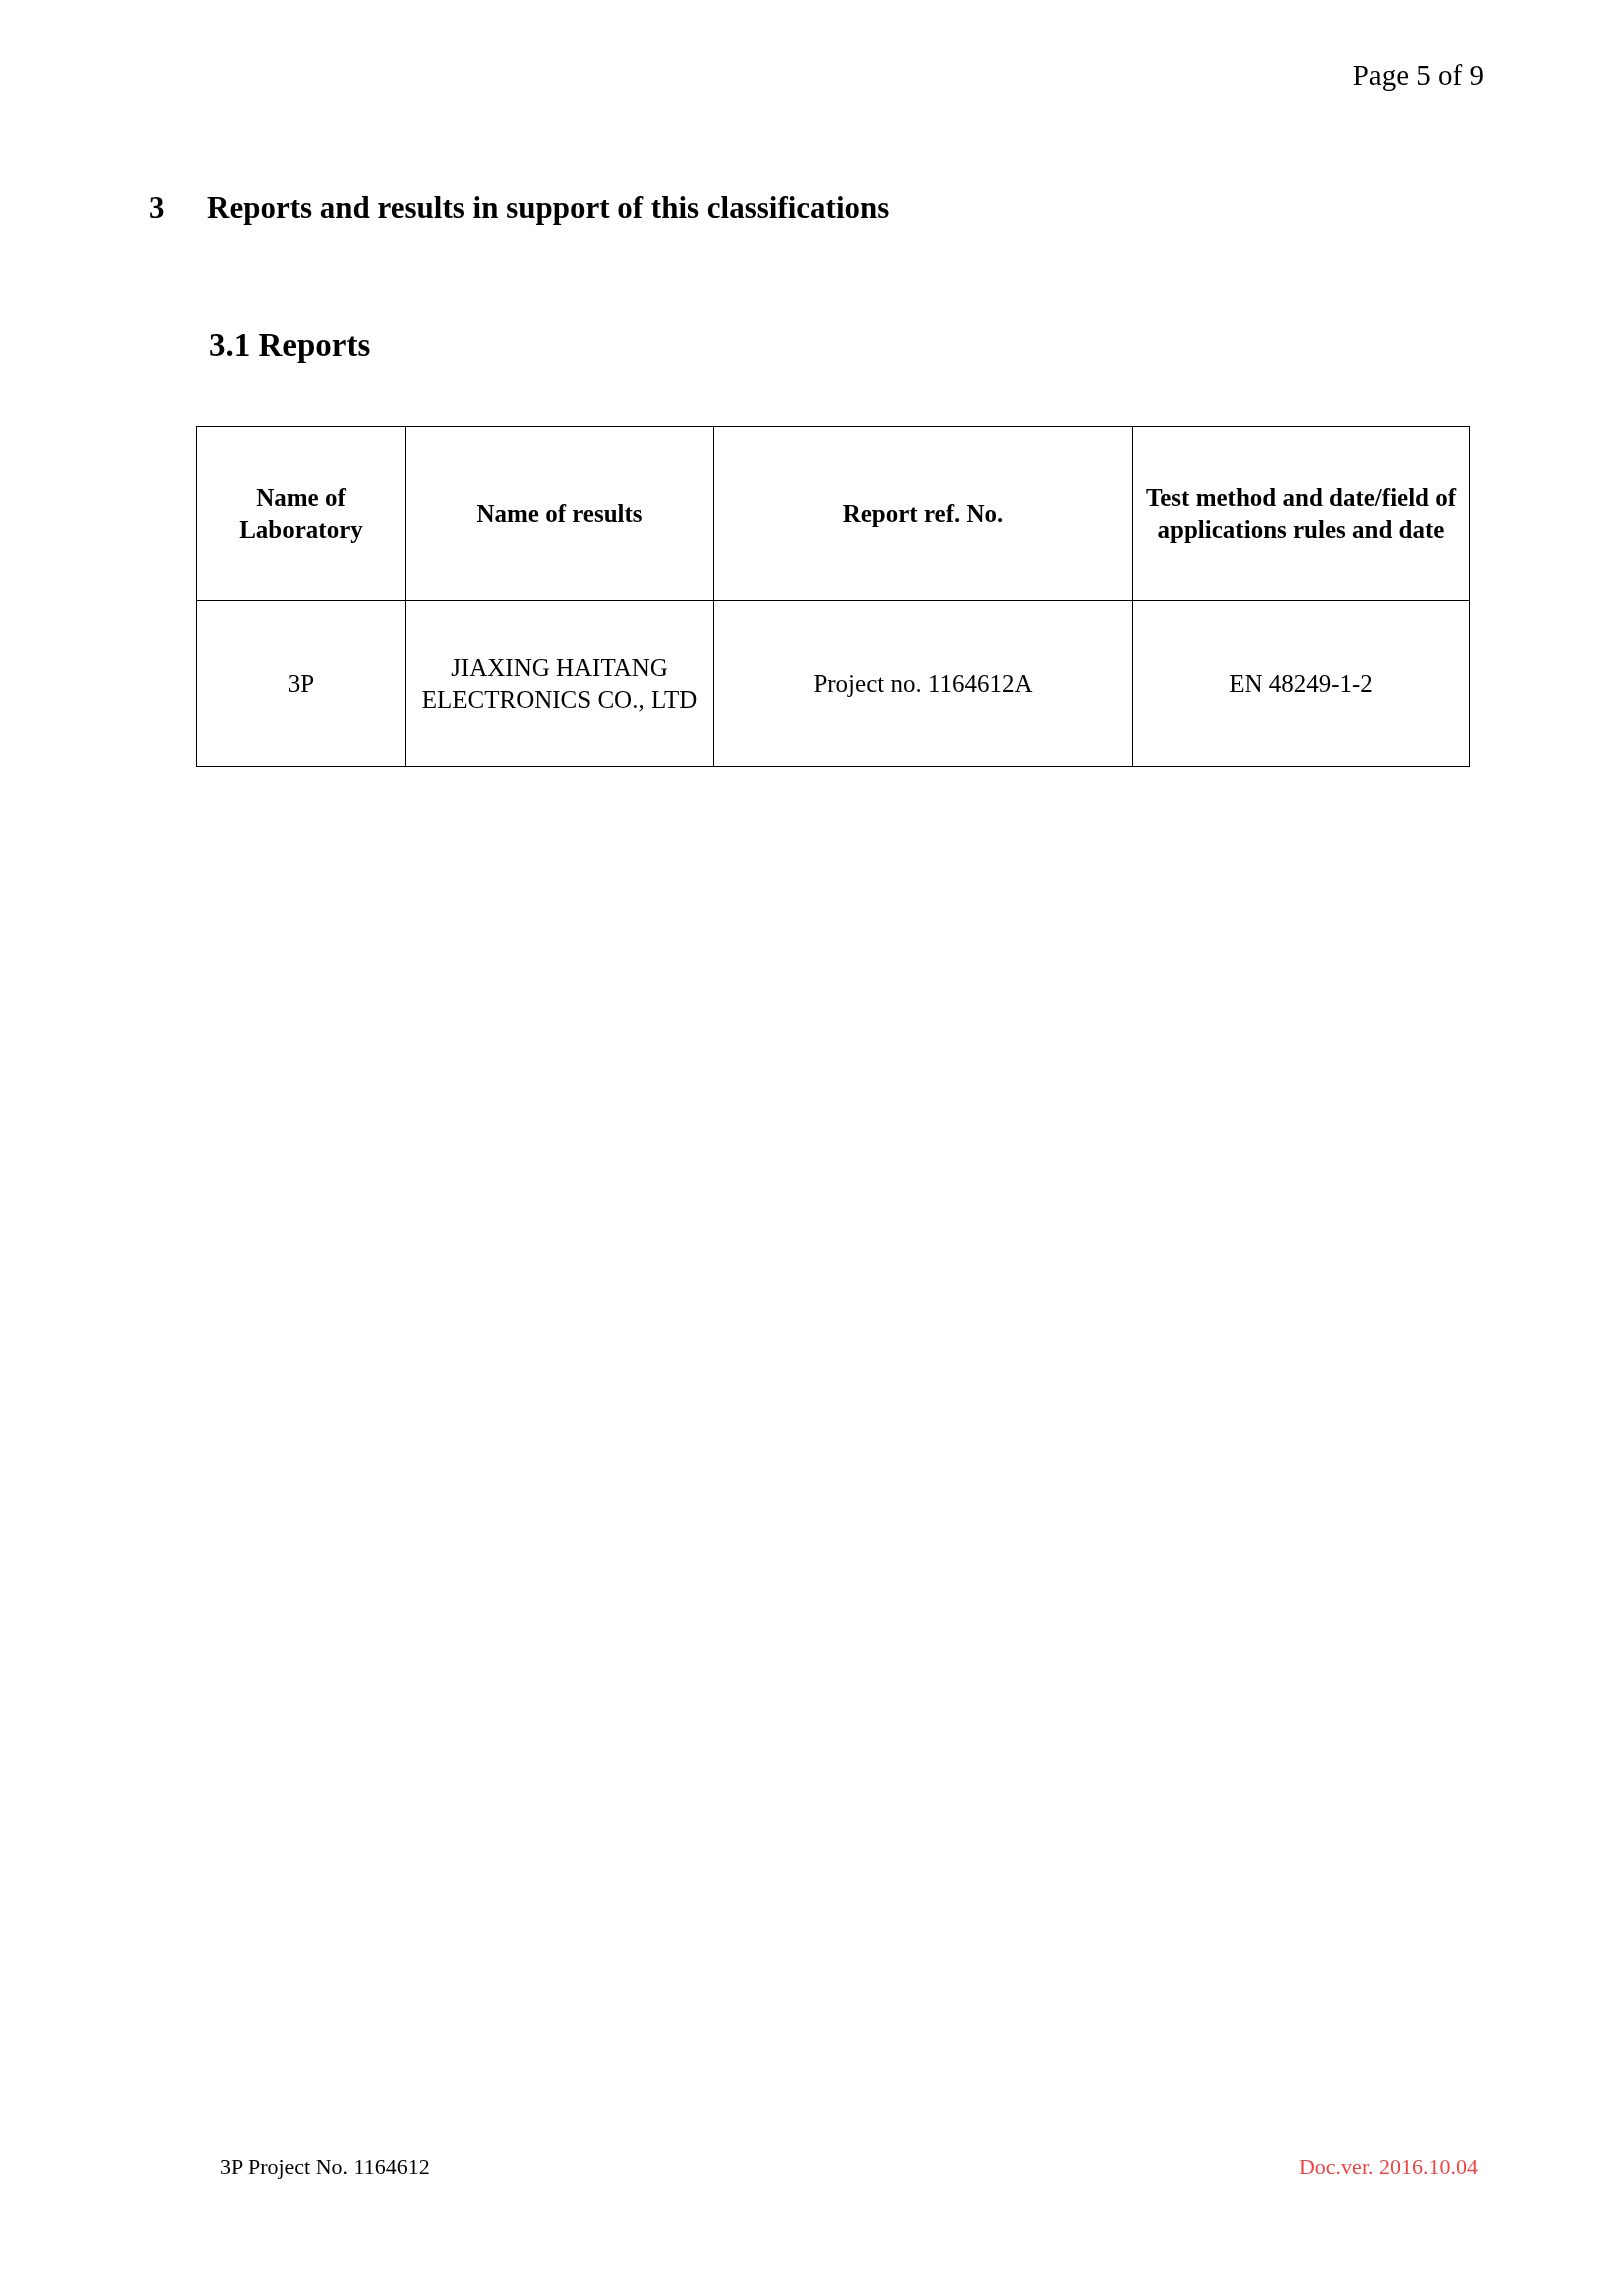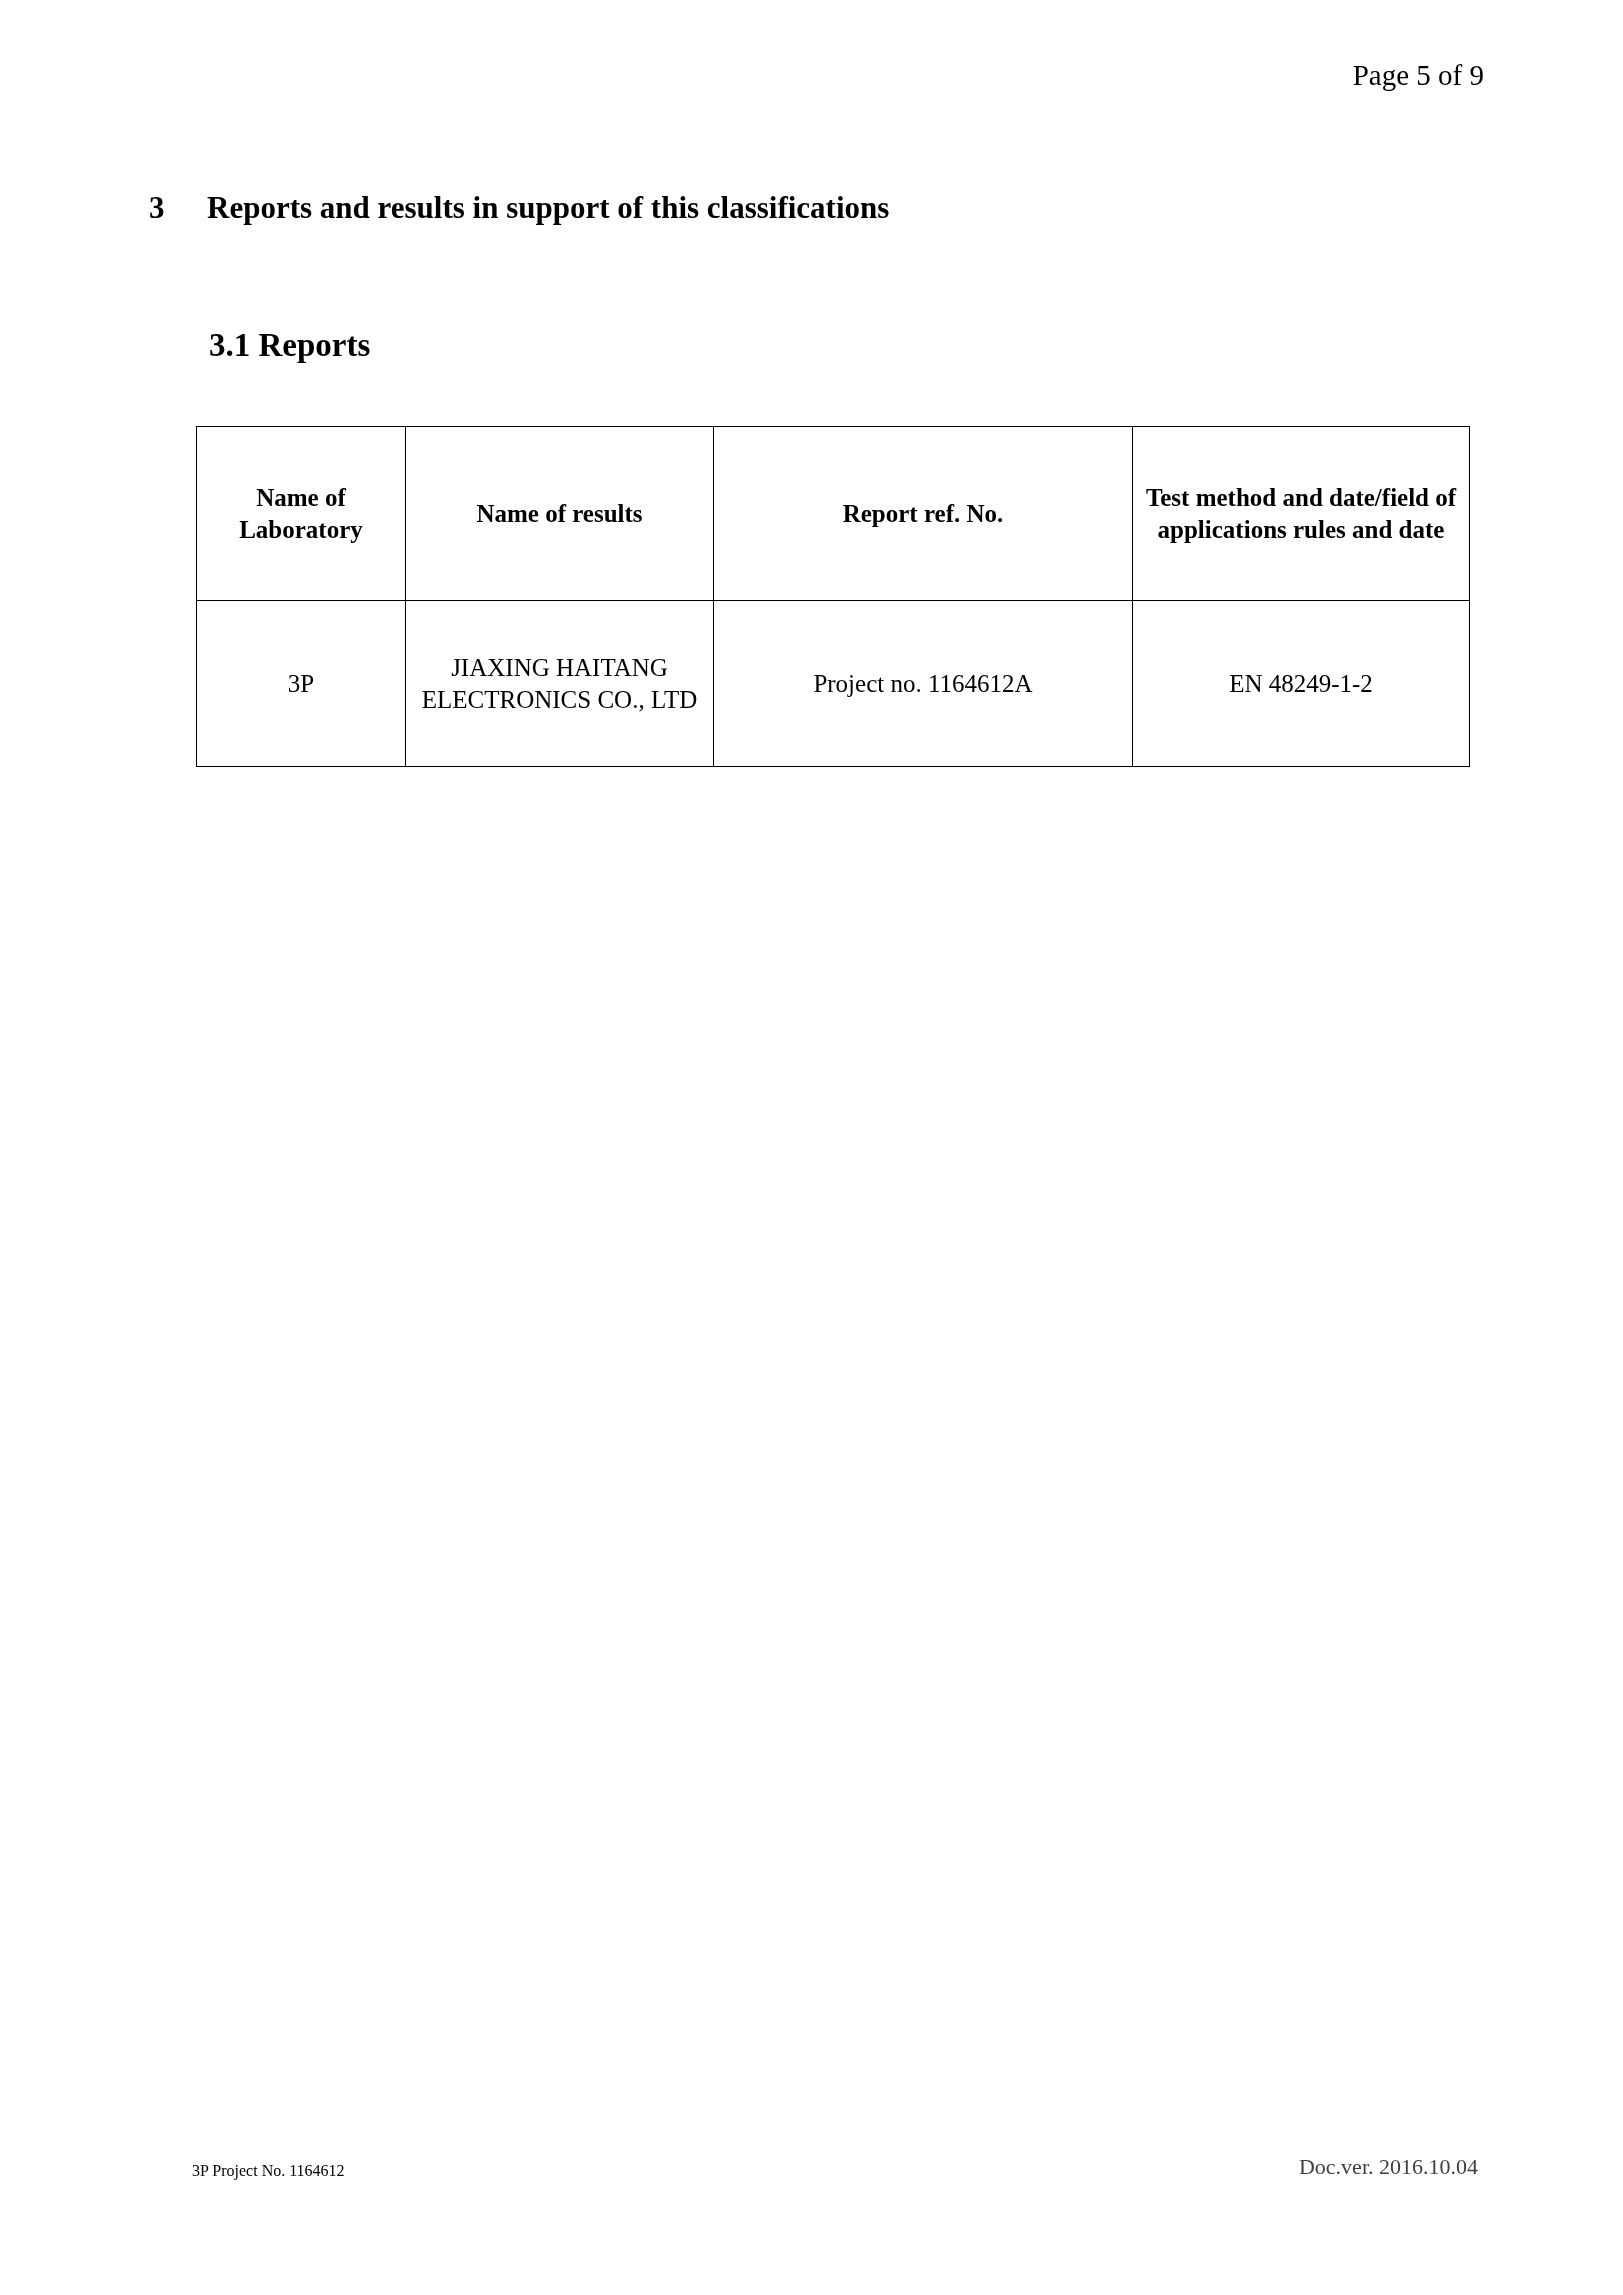--- a/index.html
+++ b/index.html
@@ -90,30 +90,30 @@
     height: 152px;
   }
   col.c1 { width: 209px; }
   col.c2 { width: 308px; }
   col.c3 { width: 419px; }
   col.c4 { width: 337px; }
 
   
   .footer-left {
     position: absolute;
-    left: 192px;
+    left: 220px;
     bottom: 115px;
-    font-size: 16px;
+    font-size: 22px;
   }
   .footer-right {
     position: absolute;
     right: 145px;
     bottom: 115px;
     font-size: 22px;
-    color: #404040;
+    color: #ef4444;
     text-align: right;
   }
 </style>
 </head>
 <body>
 
 <div class="page">
 
   <div class="page-header">Page 5 of 9</div>
 

